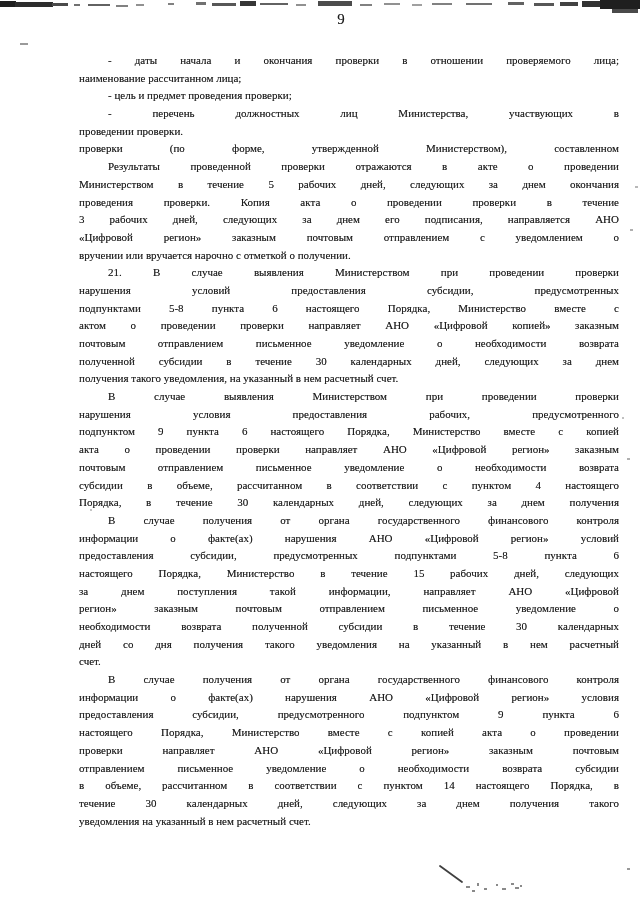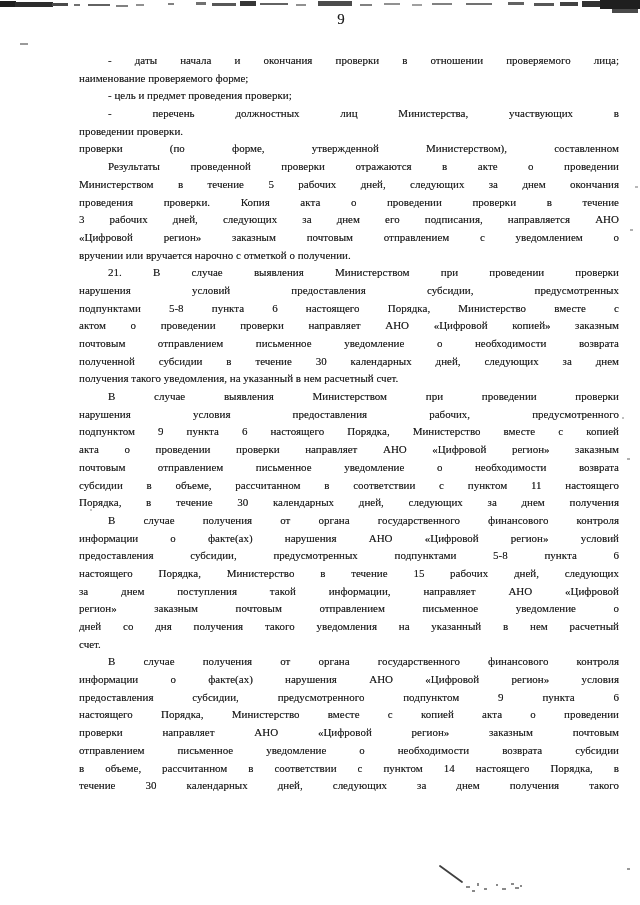--- a/index.html
+++ b/index.html
@@ -54,21 +54,21 @@
 </style>
 </head>
 <body>
 
 <div id="page">
 
   <div class="pagenum">9</div>
 
   <div id="text-body">
       <div class="line indent">- даты начала и окончания проверки в отношении проверяемого лица;</div>
-      <div class="line last">наименование проверяемого форме;</div>
+      <div class="line last">наименование рассчитанном лица;</div>
       <div class="line indent last">- цель и предмет проведения проверки;</div>
       <div class="line indent">- перечень должностных лиц Министерства, участвующих в</div>
       <div class="line last">проведении проверки.</div>
       <div class="line">проверки (по форме, утвержденной Министерством), составленном</div>
       <div class="line indent">Результаты проведенной проверки отражаются в акте о проведении</div>
       <div class="line">Министерством в течение 5 рабочих дней, следующих за днем окончания</div>
       <div class="line">проведения проверки. Копия акта о проведении проверки в течение</div>
       <div class="line">3 рабочих дней, следующих за днем его подписания, направляется АНО</div>
       <div class="line">«Цифровой регион» заказным почтовым отправлением с уведомлением о</div>
       <div class="line last">вручении или вручается нарочно с отметкой о получении.</div>
@@ -77,38 +77,40 @@
       <div class="line">подпунктами 5-8 пункта 6 настоящего Порядка, Министерство вместе с</div>
       <div class="line">актом о проведении проверки направляет АНО «Цифровой копией» заказным</div>
       <div class="line">почтовым отправлением письменное уведомление о необходимости возврата</div>
       <div class="line">полученной субсидии в течение 30 календарных дней, следующих за днем</div>
       <div class="line last">получения такого уведомления, на указанный в нем расчетный счет.</div>
       <div class="line indent">В случае выявления Министерством при проведении проверки</div>
       <div class="line">нарушения условия предоставления рабочих, предусмотренного</div>
       <div class="line">подпунктом 9 пункта 6 настоящего Порядка, Министерство вместе с копией</div>
       <div class="line">акта о проведении проверки направляет АНО «Цифровой регион» заказным</div>
       <div class="line">почтовым отправлением письменное уведомление о необходимости возврата</div>
-      <div class="line">субсидии в объеме, рассчитанном в соответствии с пунктом 11 настоящего</div>
+      <div class="line">субсидии в объеме, рассчитанном в соответствии с пунктом 4 настоящего</div>
       <div class="line">Порядка, в течение 30 календарных дней, следующих за днем получения</div>
       <div class="line indent">В случае получения от органа государственного финансового контроля</div>
       <div class="line">информации о факте(ах) нарушения АНО «Цифровой регион» условий</div>
       <div class="line">предоставления субсидии, предусмотренных подпунктами 5-8 пункта 6</div>
       <div class="line">настоящего Порядка, Министерство в течение 15 рабочих дней, следующих</div>
       <div class="line">за днем поступления такой информации, направляет АНО «Цифровой</div>
       <div class="line">регион» заказным почтовым отправлением письменное уведомление о</div>
+      <div class="line">необходимости возврата полученной субсидии в течение 30 календарных</div>
       <div class="line">дней со дня получения такого уведомления на указанный в нем расчетный</div>
       <div class="line last">счет.</div>
       <div class="line indent">В случае получения от органа государственного финансового контроля</div>
       <div class="line">информации о факте(ах) нарушения АНО «Цифровой регион» условия</div>
       <div class="line">предоставления субсидии, предусмотренного подпунктом 9 пункта 6</div>
       <div class="line">настоящего Порядка, Министерство вместе с копией акта о проведении</div>
       <div class="line">проверки направляет АНО «Цифровой регион» заказным почтовым</div>
       <div class="line">отправлением письменное уведомление о необходимости возврата субсидии</div>
       <div class="line">в объеме, рассчитанном в соответствии с пунктом 14 настоящего Порядка, в</div>
       <div class="line">течение 30 календарных дней, следующих за днем получения такого</div>
+      <div class="line last">уведомления на указанный в нем расчетный счет.</div>
     </div>
 
   <svg id="noise-overlay" width="640" height="905" viewBox="0 0 640 905" xmlns="http://www.w3.org/2000/svg">
     <defs>
       <filter id="b">
           <feGaussianBlur stdDeviation="0.45"></feGaussianBlur>
         </filter>
     </defs>
 
     <g filter="url(#b)" opacity="0.92">

